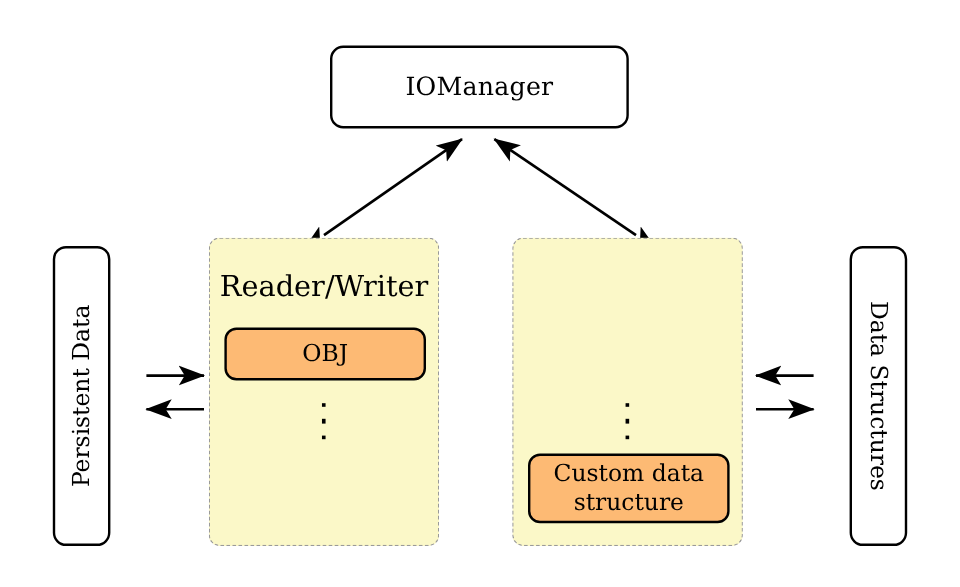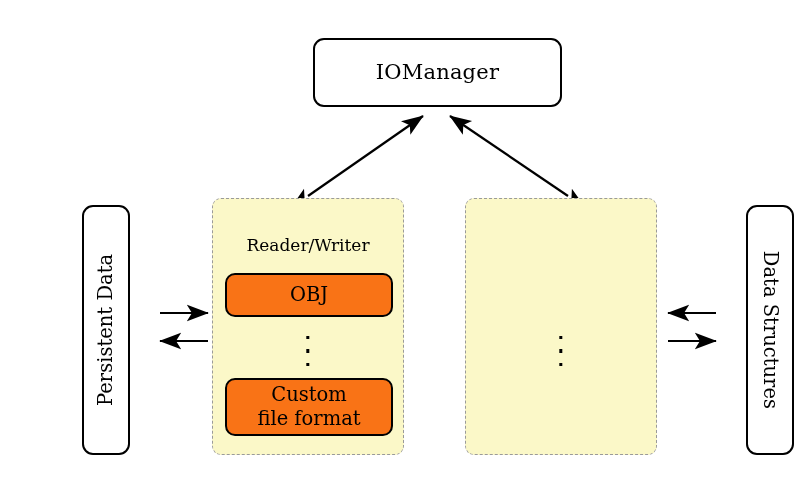--- a/index.html
+++ b/index.html
@@ -13,21 +13,20 @@
     height: 489px;
     font-family: "DejaVu Serif", "Liberation Serif", serif;
     color: #000000;
     overflow: hidden;
   }
   #diagram {
     position: relative;
     width: 728px;
     height: 489px;
     background: #ffffff;
-    margin-left: 38px;
   }
 
   
   .node {
     position: absolute;
     box-sizing: border-box;
     display: flex;
     align-items: center;
     justify-content: center;
     text-align: center;
@@ -44,37 +43,37 @@
   
   .group-box {
     background: #fbf8c8;
     border: 1.6px dashed #9a9a9a;
     border-radius: 9px;
     display: block;
   }
 
   
   .sub-box {
-    background: #f97316;
+    background: #fdba74;
     border: 2.6px solid #000000;
     border-radius: 10px;
   }
 
   
   .title-text {
     font-size: 21px;
     letter-spacing: .2px;
     white-space: nowrap;
   }
   .group-title {
     position: absolute;
     left: 50%;
     transform: translateX(-50%);
-    top: 36px;
-    font-size: 17px;
+    top: 26px;
+    font-size: 24px;
     white-space: nowrap;
     text-align: left;
   }
   .sub-text {
     font-size: 19.5px;
     white-space: pre-line;
   }
   .side-text {
     font-size: 19.5px;
     white-space: nowrap;
@@ -163,31 +162,31 @@
     <div class="node sub-box" style="left:12px; top:74px; width:168px; height:44px;">
       <span class="sub-text">OBJ</span>
     </div>
 
     <div class="vdots" style="top:137px;">
       <i></i>
         <i></i>
         <i></i>
     </div>
 
-    <div class="node sub-box" style="left:12px; top:179px; width:168px; height:58px;">
-      <span class="sub-text">Custom
-file format</span>
-    </div>
   </div>
 
   <div class="node group-box" style="left:427px; top:198px; width:192px; height:257px;">
 
 
 
     <div class="vdots" style="top:137px;">
       <i></i>
         <i></i>
         <i></i>
     </div>
 
+    <div class="node sub-box" style="left:12px; top:179px; width:168px; height:58px;">
+      <span class="sub-text">Custom data
+structure</span>
+    </div>
   </div>
 
 </div>
 
 </body></html>

